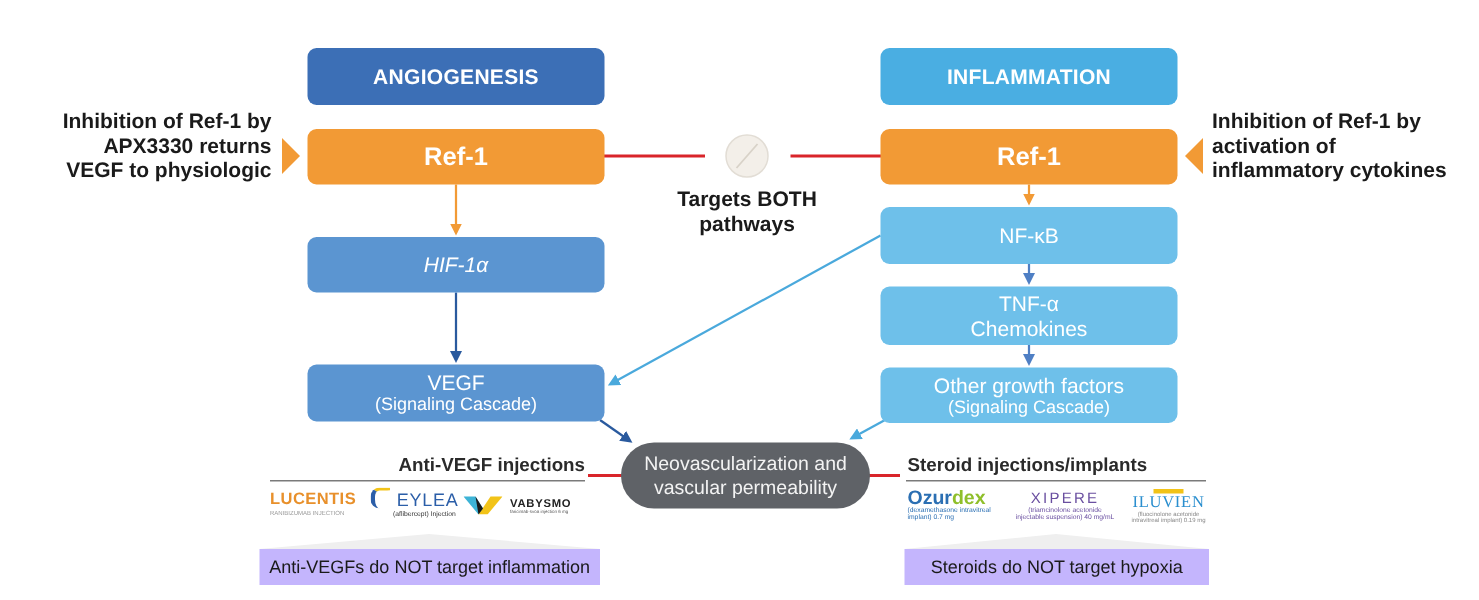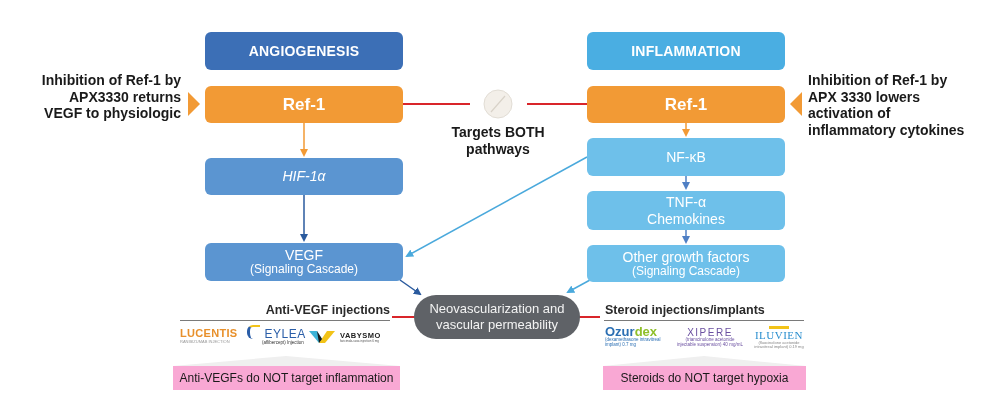--- a/index.html
+++ b/index.html
@@ -8,21 +8,21 @@
   .hdr { font-weight:bold; font-size:14px; letter-spacing:0.2px; }
   .ref { background:#f29a35; font-weight:bold; font-size:17px; }
   .lbox { background:#5b95d1; font-size:14px; }
   .rbox { background:#6ec0ea; font-size:14px; }
   .sub { font-size:12px; }
   .side-note { position:absolute; font-weight:bold; font-size:14px; color:#1a1a1a; line-height:1.18; }
   .center-label { position:absolute; text-align:center; font-weight:bold; color:#1a1a1a; }
   .pill { position:absolute; background:#5f6267; color:#f3f3f3; border-radius:22px; font-size:13px; text-align:center; display:flex; align-items:center; justify-content:center; line-height:1.25; }
   .sec-title { position:absolute; font-weight:bold; font-size:12.5px; color:#2a2a2a; }
   .rule { position:absolute; height:1px; background:#7a7a7a; }
-  .note-box { position:absolute; background:#f9a8d4; font-size:12px; color:#1a1a1a; display:flex; align-items:center; justify-content:center; }
+  .note-box { position:absolute; background:#c4b5fd; font-size:12px; color:#1a1a1a; display:flex; align-items:center; justify-content:center; }
   .logo { position:absolute; line-height:1; }
   svg.lines { position:absolute; left:0; top:0; }
 </style>
 </head>
 <body>
 
 <svg class="lines" width="986" height="400">
   <defs>
     <marker id="arrOrange" markerWidth="8" markerHeight="8" refX="6" refY="4" orient="auto" markerUnits="userSpaceOnUse">
         <path d="M0,0 L8,4 L0,8 z" fill="#f29a35"></path>
@@ -102,21 +102,20 @@
   <span class="sub">(Signaling Cascade)</span>
 </div>
 
 <div class="side-note" style="left:20px;top:72px;width:161px;text-align:right;">
   <div>Inhibition of Ref-1 by</div>
   <div>APX3330 returns</div>
   <div>VEGF to physiologic</div>
 </div>
 <div class="side-note" style="left:808px;top:72px;width:175px;text-align:left;">
   <div>Inhibition of Ref-1 by</div>
-  <div>APX 3330 lowers</div>
   <div>activation of</div>
   <div>inflammatory cytokines</div>
 </div>
 
 <div class="center-label" style="left:418px;top:124px;width:160px;">
   <div style="font-size:14px;line-height:1.2;">Targets BOTH</div>
   <div style="font-size:14px;line-height:1.2;">pathways</div>
 </div>
 
 <div class="pill" style="left:414px;top:295px;width:166px;height:44px;">

